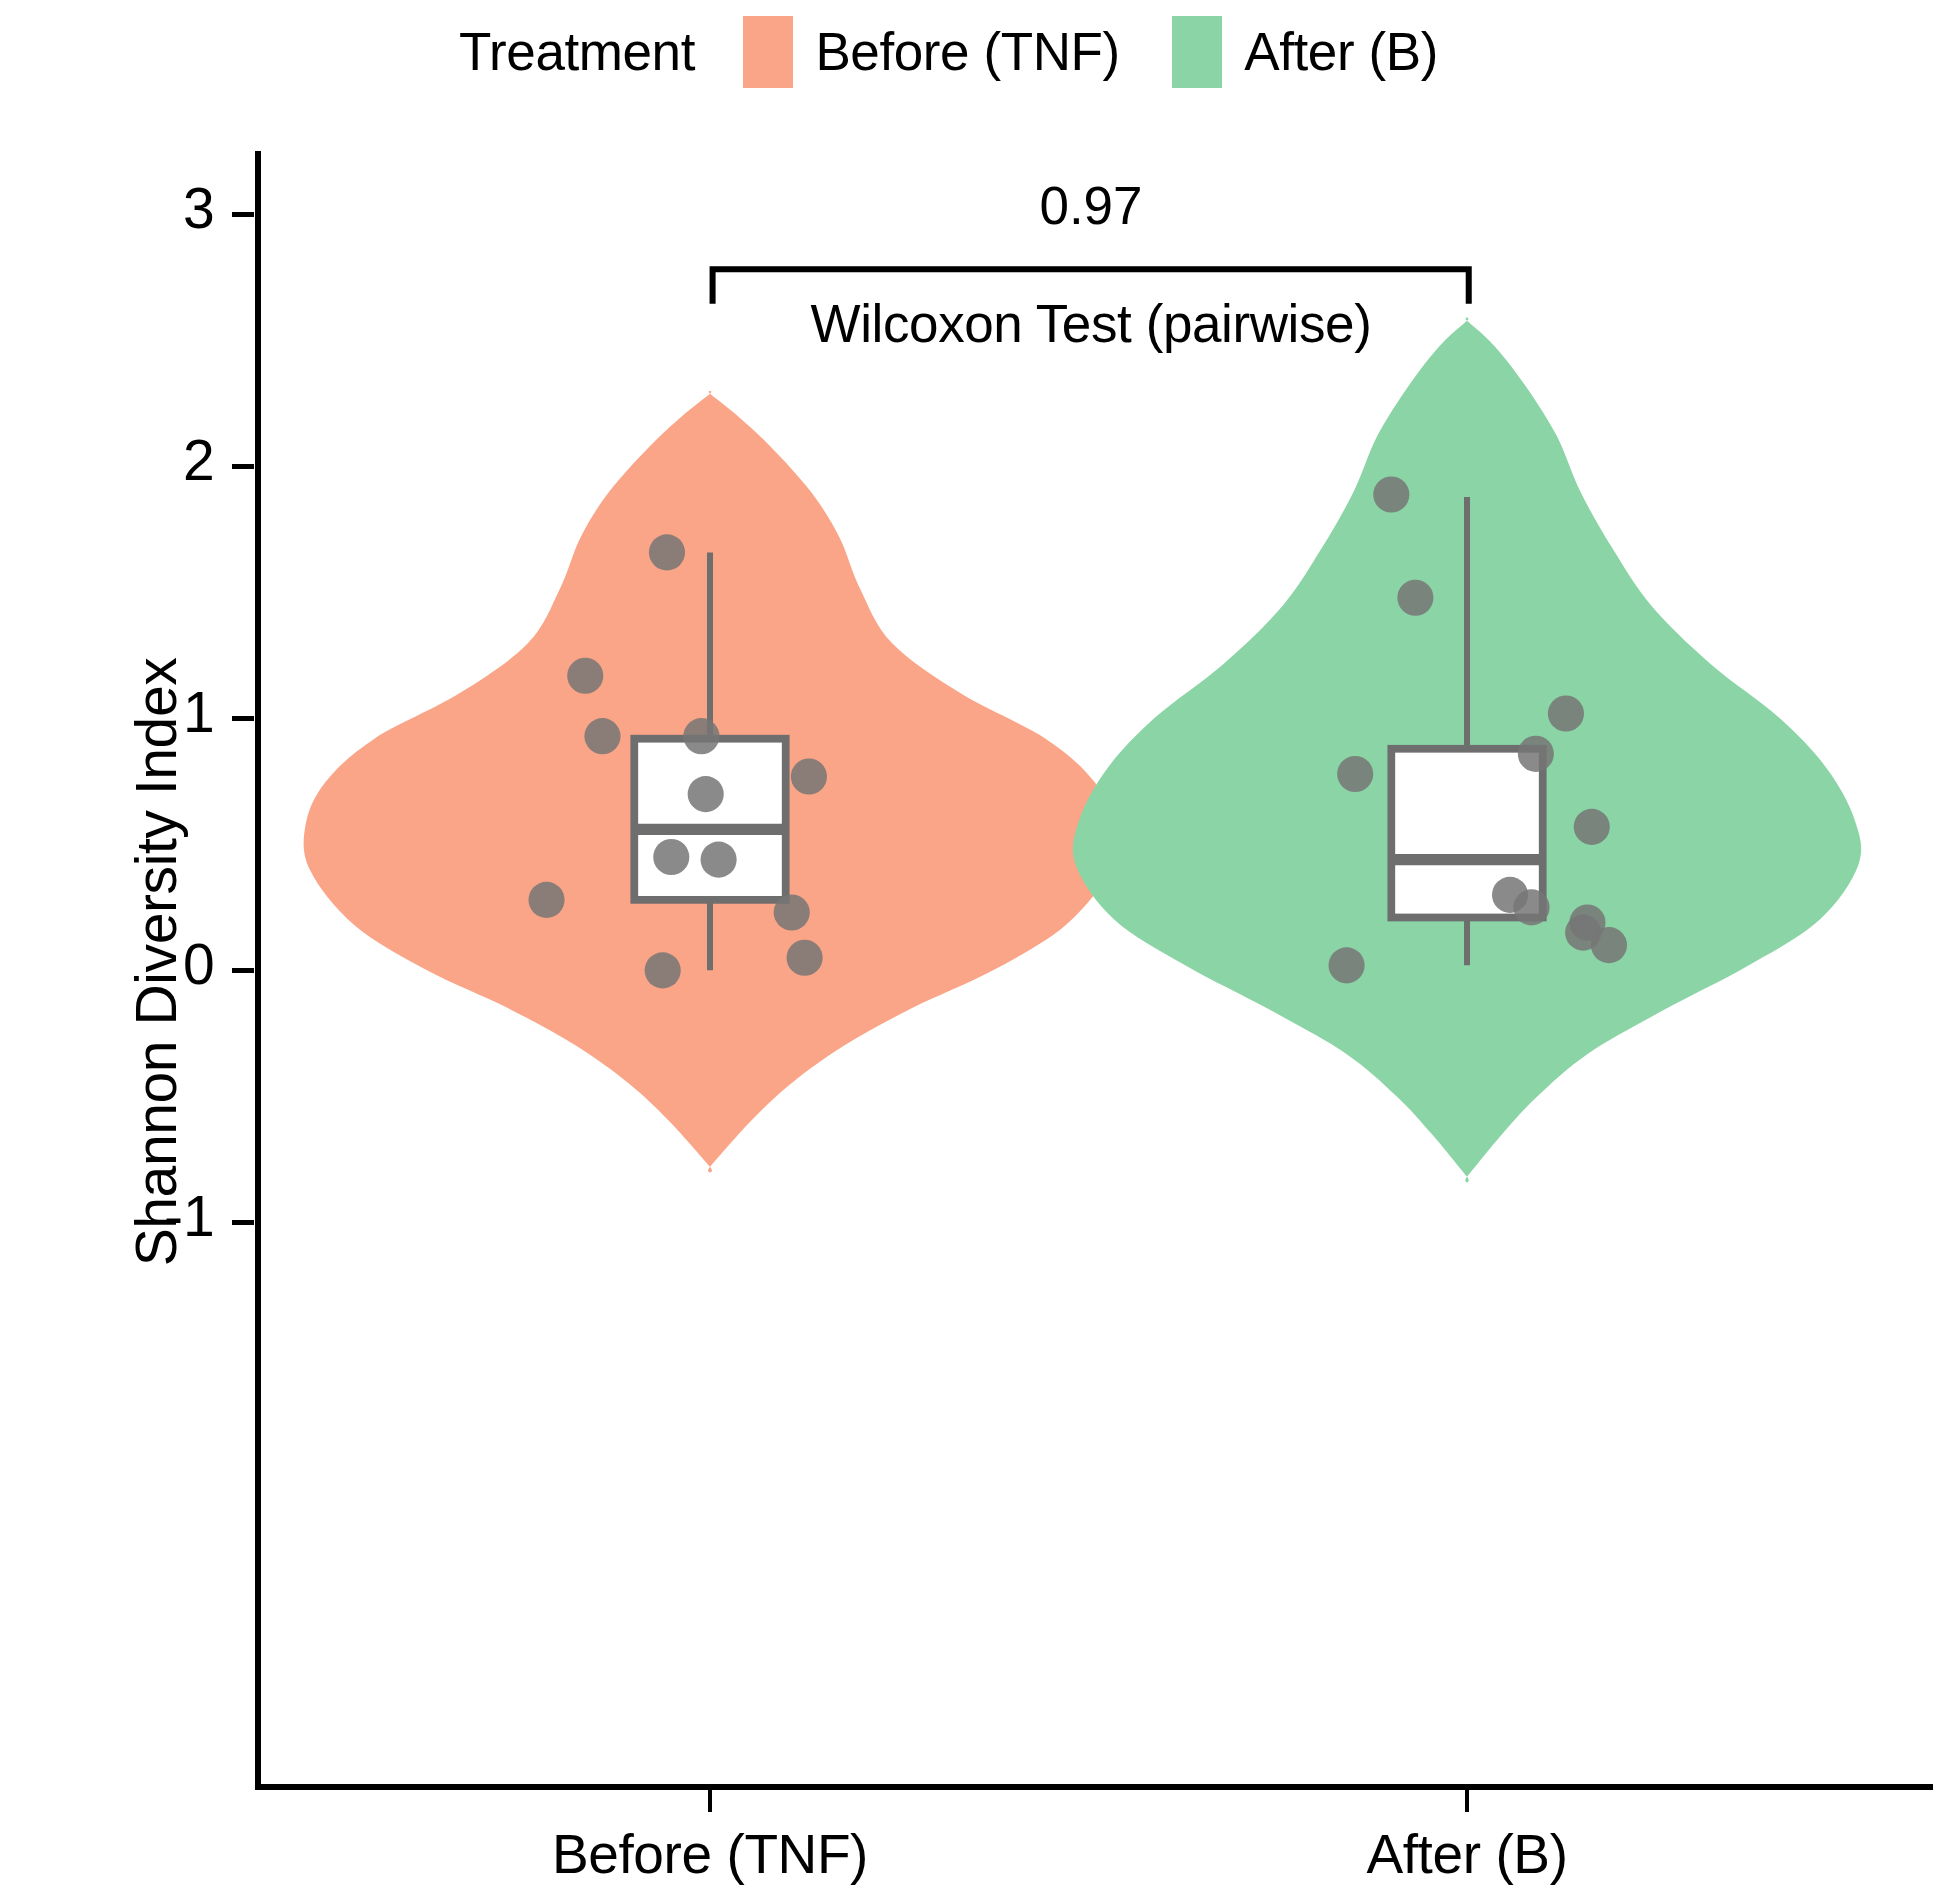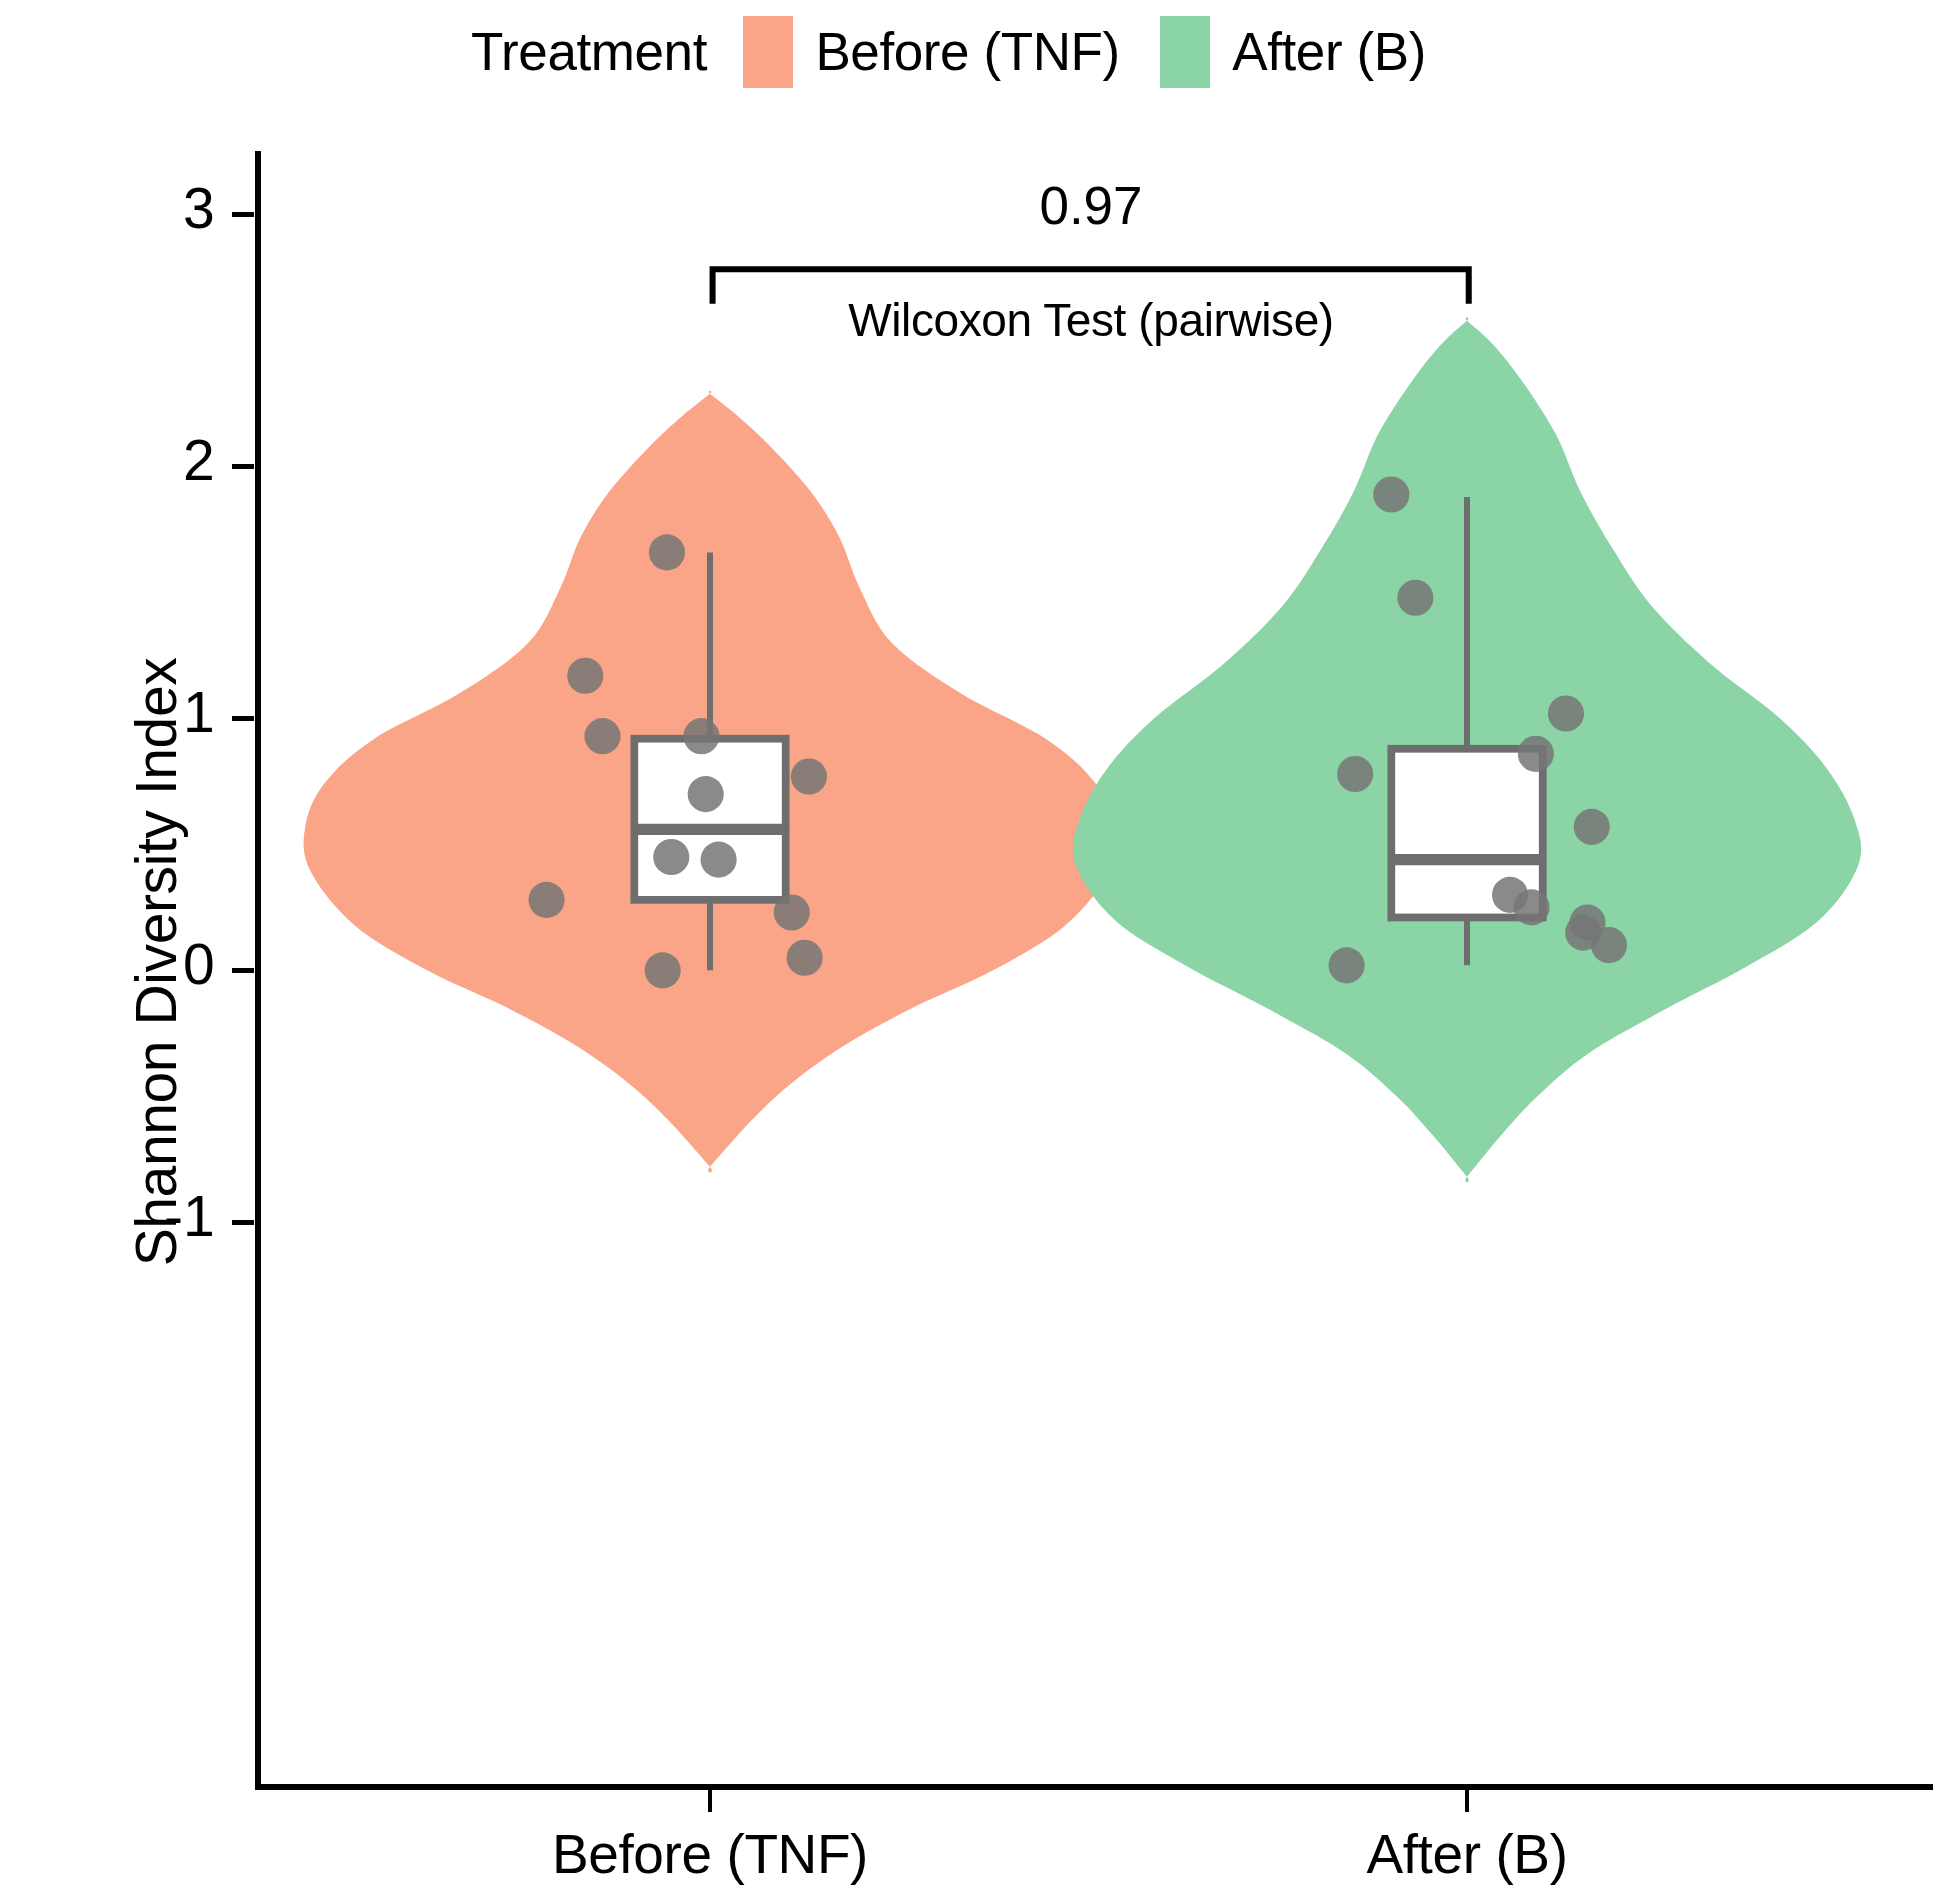--- a/index.html
+++ b/index.html
@@ -2,21 +2,21 @@
 <html style="font-size:13.8px"><head>
 <meta charset="utf-8">
 <style>
   html,body{margin:0;padding:0;background:#ffffff;}
   body{width:1937px;height:1902px;font-family:"Liberation Sans",sans-serif;overflow:hidden;}
   #root{position:relative;width:1937px;height:1902px;background:#fff;}
 
   
   .legend{
     position:absolute;left:0;top:0;width:1937px;height:103px;
-    display:flex;align-items:center;justify-content:center;gap:0px;
+    display:flex;align-items:center;justify-content:center;gap:12px;
   }
   .legend-title{
     font-size:53px;color:#000;letter-spacing:-0.4px;margin-right:36px;
   }
   .legend-key{display:flex;align-items:center;gap:22.4px;margin-right:40px;}
   .legend-swatch{width:50px;height:72px;display:block;}
   .legend-label{font-size:53px;color:#000;letter-spacing:-0.4px;white-space:nowrap;}
 
   
   .ylab{
@@ -35,21 +35,21 @@
 
   
   #plot{position:absolute;left:0;top:0;width:1937px;height:1902px;}
 
   
   .annot-pval{
     position:absolute;font-size:53px;color:#000;text-align:right;
     transform:translateX(-50%);white-space:nowrap;
   }
   .annot-test{
-    position:absolute;font-size:46px;color:#000;text-align:center;
+    position:absolute;font-size:53px;color:#000;text-align:center;
     transform:translateX(-50%);white-space:nowrap;letter-spacing:-0.4px;
   }
 </style>
 </head>
 <body>
 
 <div id="root">
 
   <div class="legend">
     <span class="legend-title">Treatment</span>

